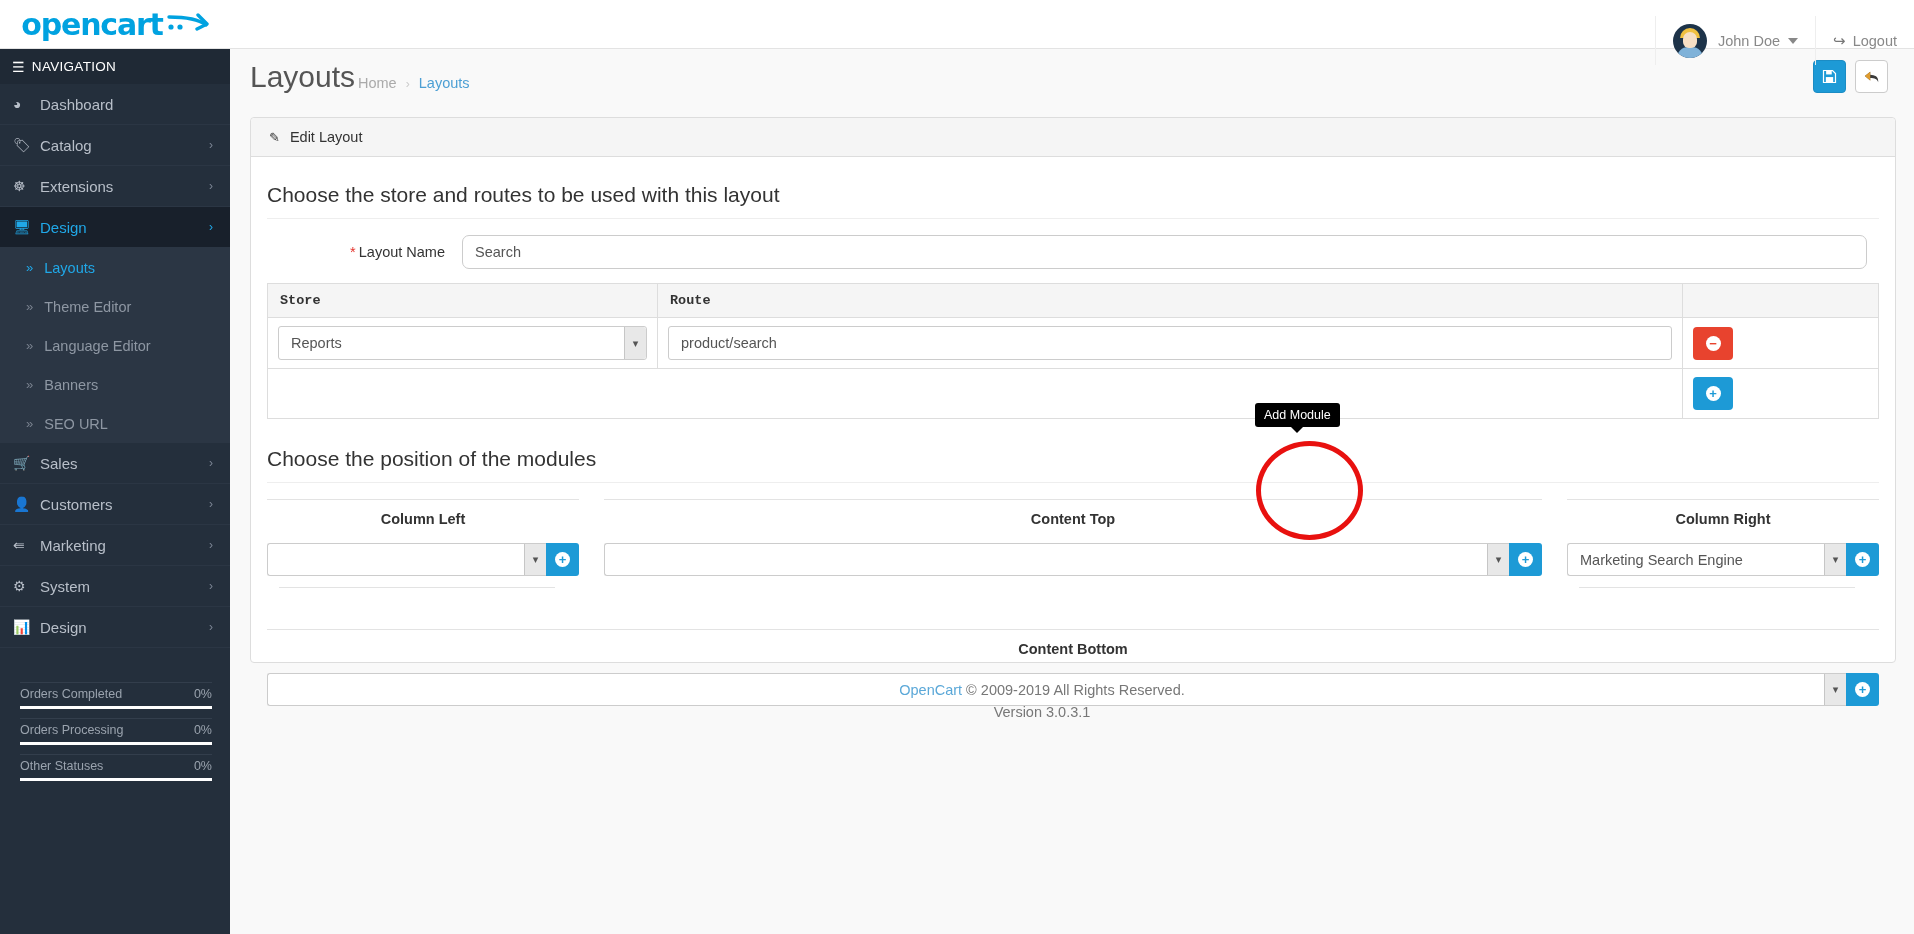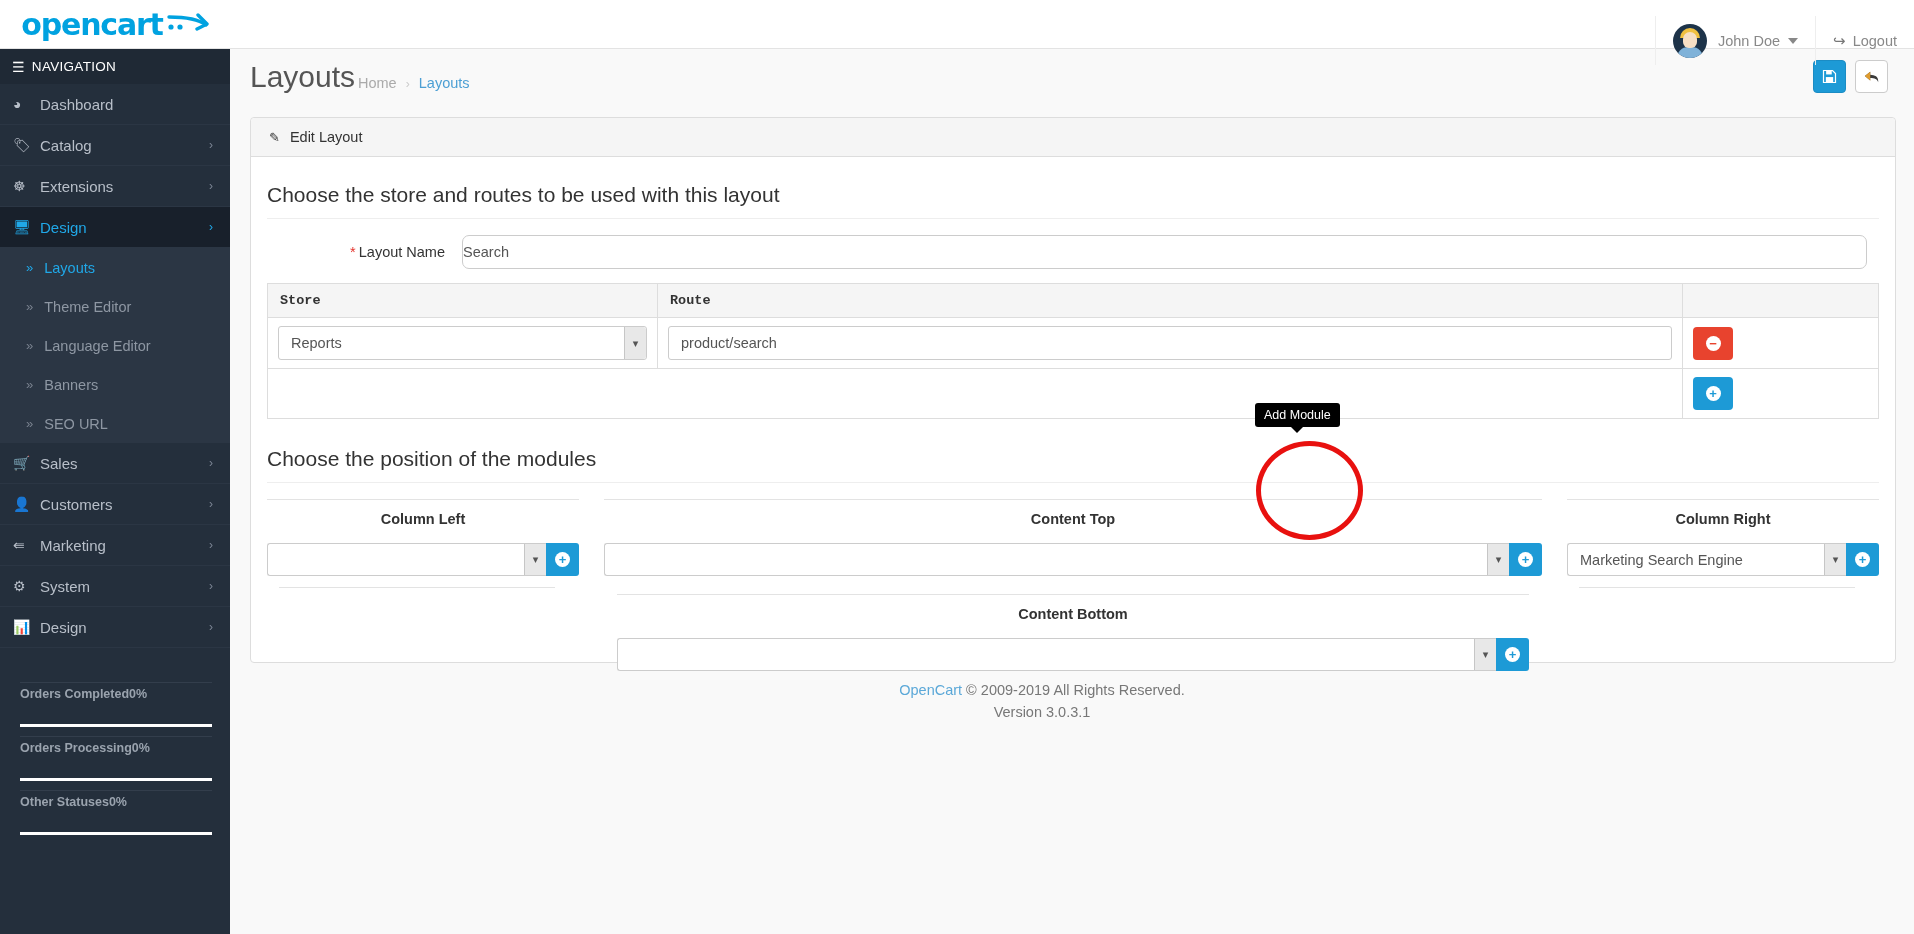--- a/index.html
+++ b/index.html
@@ -96,22 +96,22 @@
   .sub-item .sarrow { margin-right: 11px; font-size: 13px; color: #79828f; }
   .sub-item.sub-active { color: #20a8e8; }
   .sub-item.sub-active .sarrow { color: #20a8e8; }
 
   
   #side-stats {
     position: absolute; left: 20px; top: 624px; width: 192px;
   }
   .stat-row { margin-bottom: 3px; }
   .stat-top {
-    display: flex; 
-    font-size: 12.5px; color: #9aa3ae; padding: 4px 0 23px 0; font-weight: bold;
+    display: flex; justify-content: space-between;
+    font-size: 12.5px; color: #9aa3ae; padding: 4px 0 5px 0;
   }
   .stat-bar {
     height: 3px; background: #ffffff; width: 100%;
   }
   .stat-sep { height: 1px; background: #333e4c; margin-top: 9px; }
 
   
   #main {
     position: absolute; left: 230px; top: 49px;
     width: 1684px; height: 885px;
@@ -161,21 +161,21 @@
 
   
   .form-row { display: flex; align-items: center; margin-bottom: 14px; }
   .form-label {
     width: 195px; text-align: right; padding-right: 17px;
     font-size: 14.5px; font-weight: normal; color: #333;
   }
   .req { color: #e4322b; margin-right: 3px; }
   .form-ctl {
     flex: 1; height: 34px; border: 1px solid #ccc; border-radius: 7px;
-    padding: 0 0; font-size: 14.5px; color: #555;
+    padding: 0 12px; font-size: 14.5px; color: #555;
     display: flex; align-items: center; background: #fff;
     margin-right: 12px;
   }
 
   
   table.lt { width: 100%; border-collapse: collapse; margin-top: 6px; }
   table.lt th {
     background: #f5f5f5; border: 1px solid #ddd;
     padding: 9px 12px; text-align: left;
     font-size: 13.5px; font-weight: bold; color: #333; font-family: Liberation Mono, monospace;
@@ -241,21 +241,21 @@
   }
   .mod-add {
     width: 33px; background: #1d9ad6; border-radius: 0 3px 3px 0;
     display: flex; align-items: center; justify-content: center;
     cursor: pointer; flex: none;
   }
   .mod-underline {
     border-bottom: 1px solid #e3e3e3; height: 12px;
     margin: 0 24px 0 12px;
   }
-  .mod-row-2 { display: flex; gap: 38px; margin-top: 6px; }
+  .mod-row-2 { display: flex; gap: 25px; margin-top: 16px; flex-direction: column; }
   .spacer-l { width: 312px; } .spacer-r { width: 312px; }
 
   
   #annot-circle {
     position: absolute; left: 1256px; top: 441px;
     width: 107px; height: 99px;
     border: 5px solid #e8110f; border-radius: 50%;
     z-index: 50; pointer-events: none;
   }
   #tooltip {

